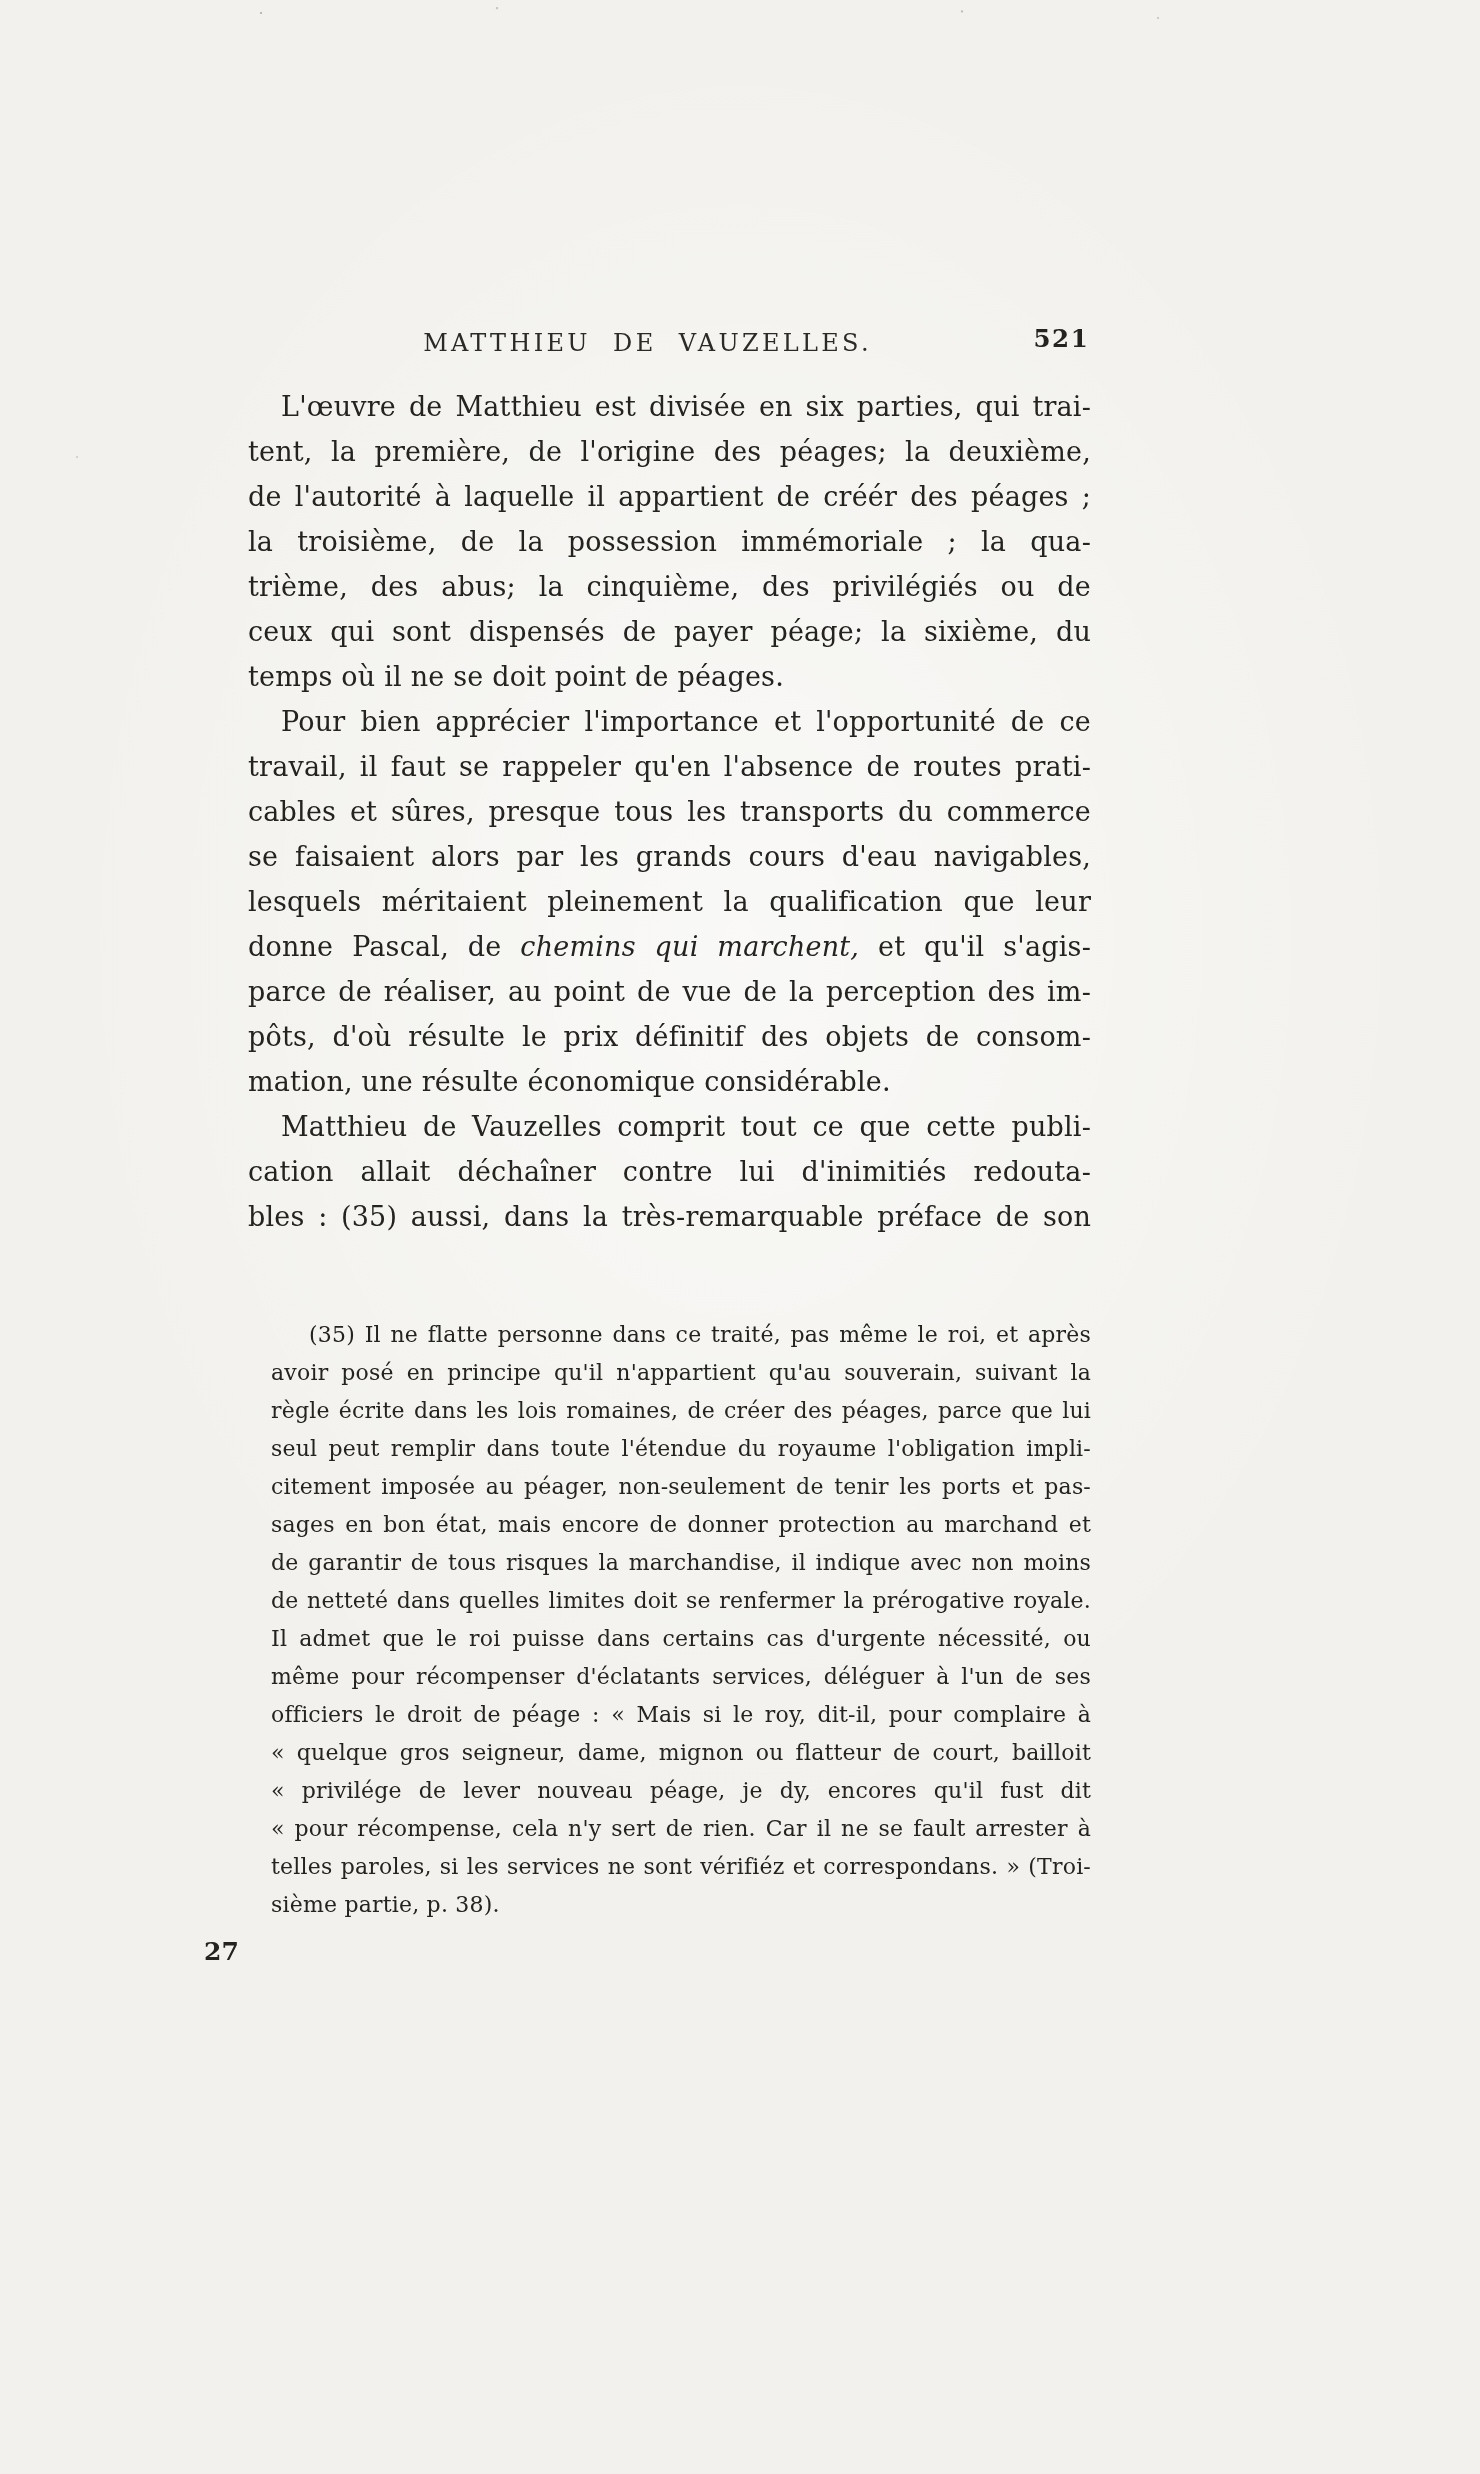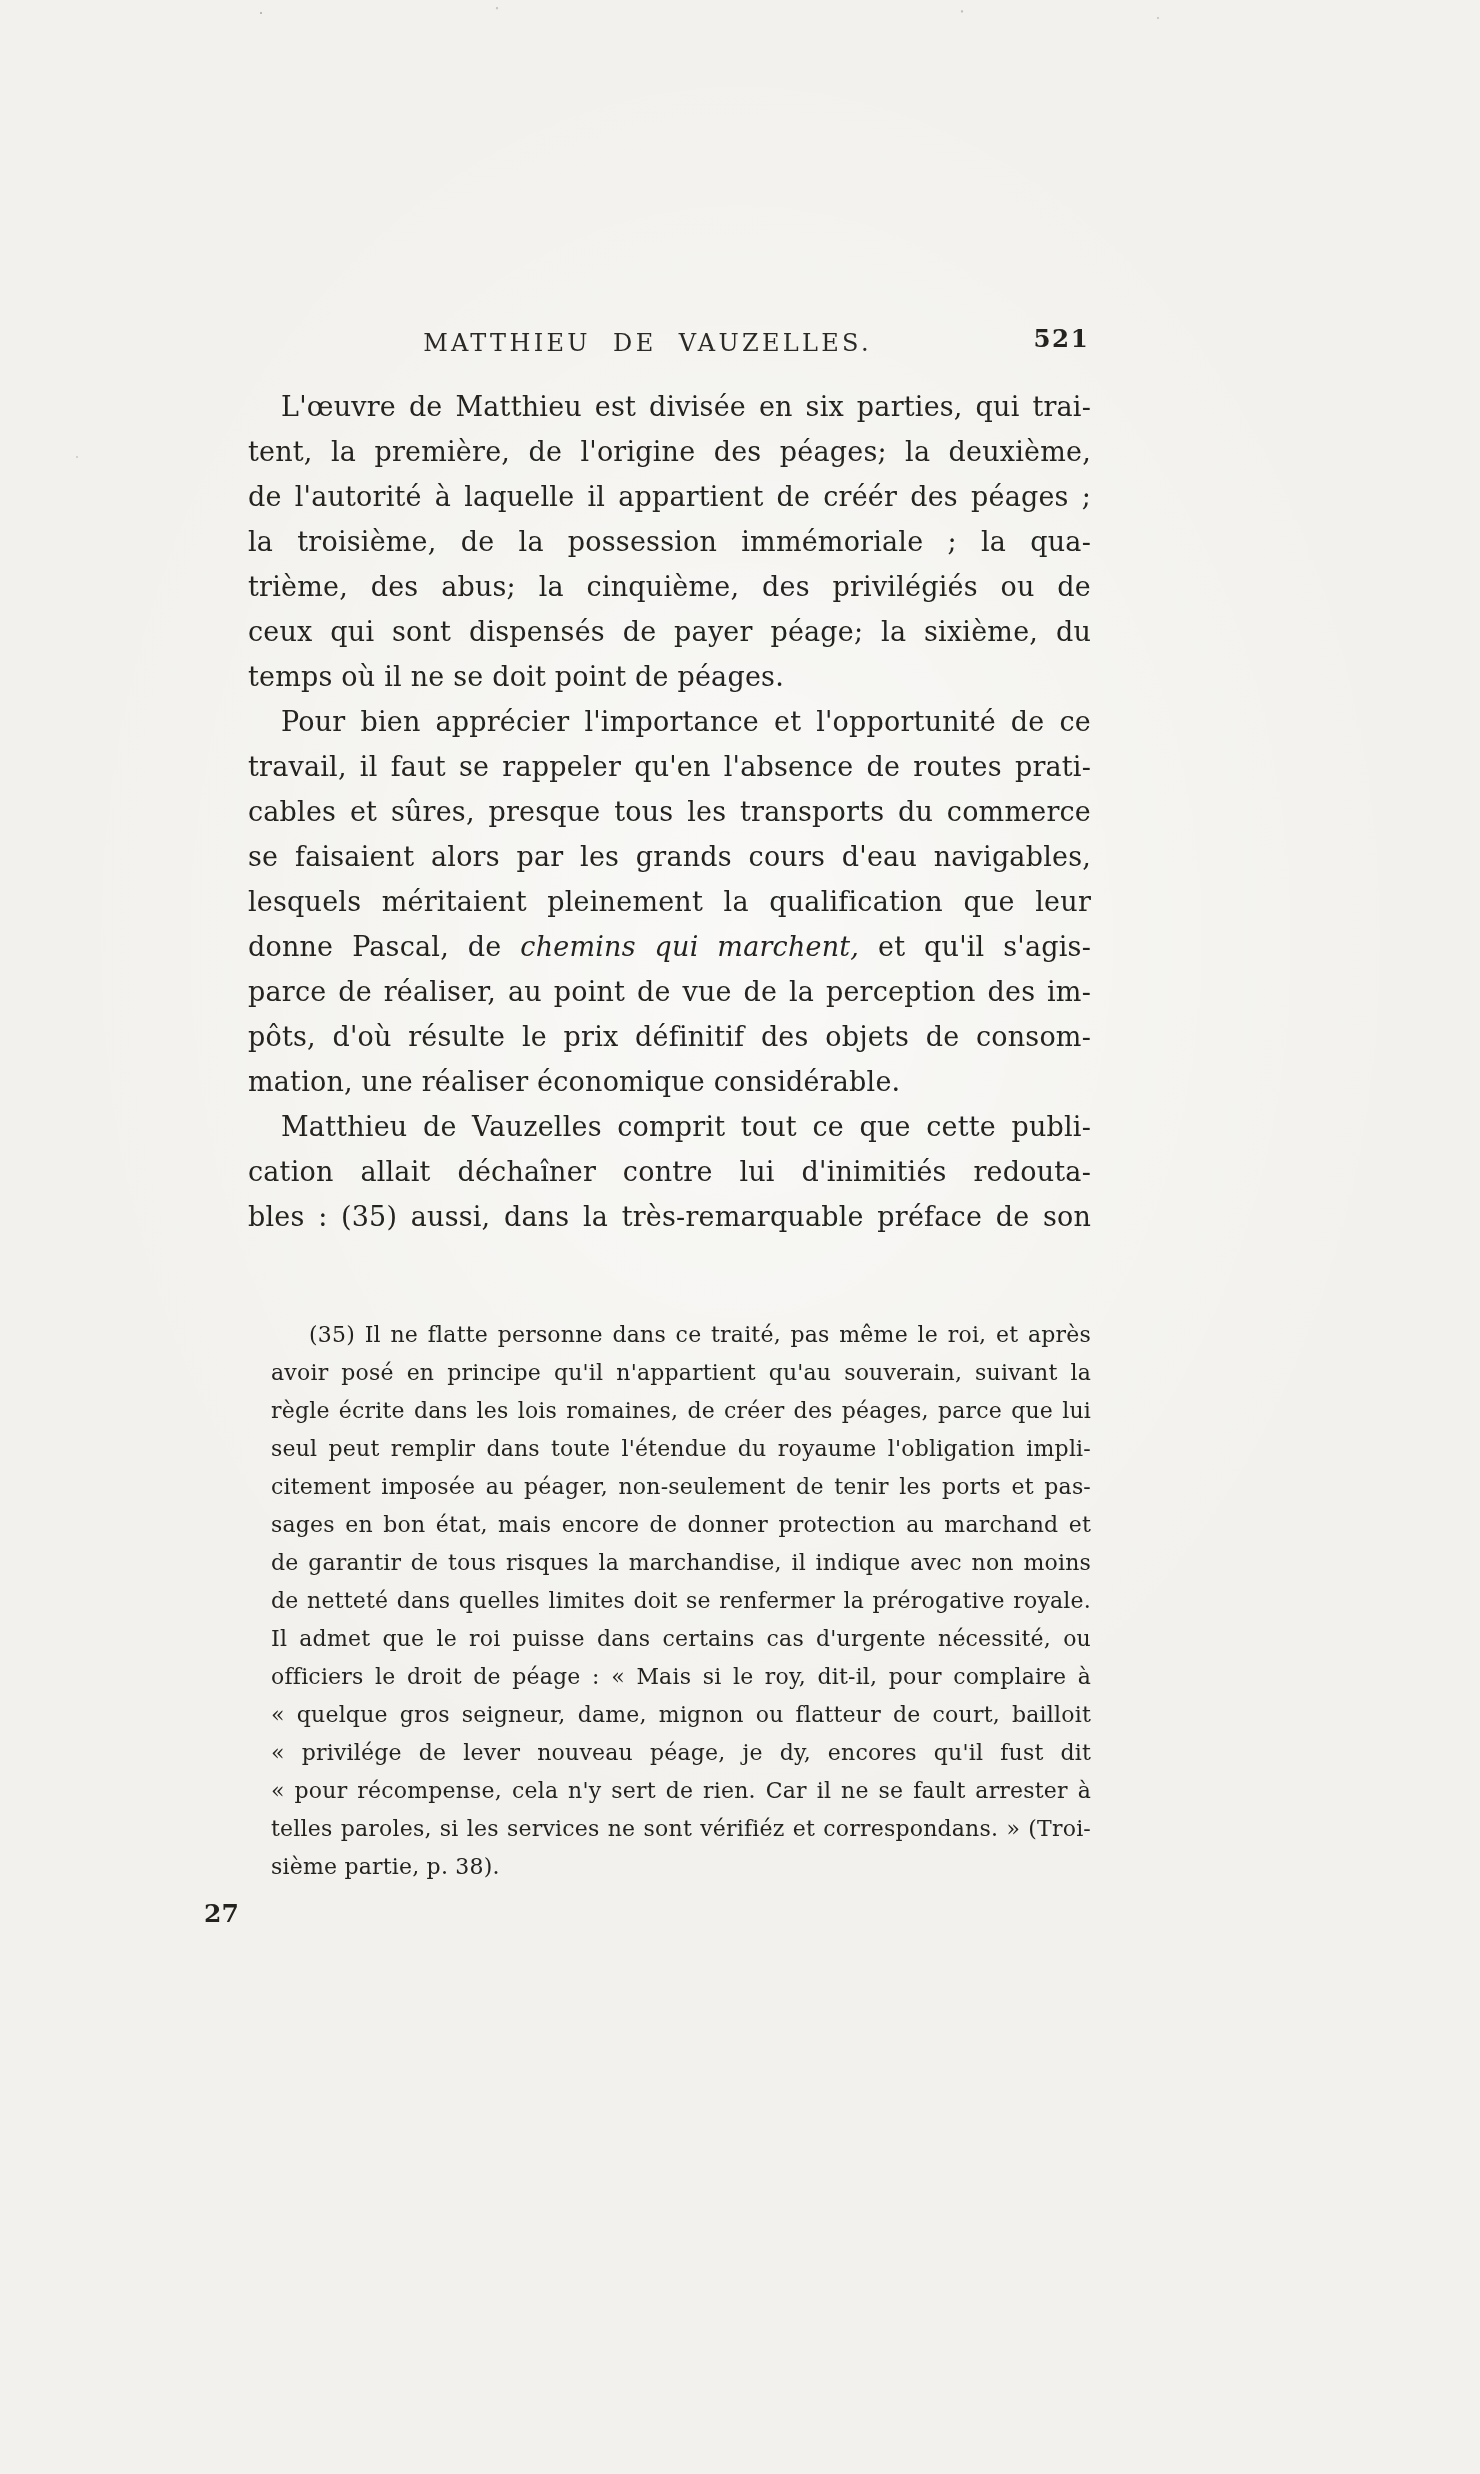--- a/index.html
+++ b/index.html
@@ -105,39 +105,40 @@
         </div>
         <div class="paragraph">
           <div class="line first-line"><span>Pour bien apprécier l'importance et l'opportunité de ce</span></div>
           <div class="line"><span>travail, il faut se rappeler qu'en l'absence de routes prati-</span></div>
           <div class="line"><span>cables et sûres, presque tous les transports du commerce</span></div>
           <div class="line"><span>se faisaient alors par les grands cours d'eau navigables,</span></div>
           <div class="line"><span>lesquels méritaient pleinement la qualification que leur</span></div>
           <div class="line"><span>donne Pascal, de </span><span class="italic">chemins qui marchent,</span><span> et qu'il s'agis-</span></div>
           <div class="line"><span>parce de réaliser, au point de vue de la perception des im-</span></div>
           <div class="line"><span>pôts, d'où résulte le prix définitif des objets de consom-</span></div>
-          <div class="line last-line"><span>mation, une réaliser économique considérable.</span></div>
+          <div class="line last-line"><span>mation, une résulte économique considérable.</span></div>
         </div>
         <div class="paragraph">
           <div class="line first-line"><span>Matthieu de Vauzelles comprit tout ce que cette publi-</span></div>
           <div class="line"><span>cation allait déchaîner contre lui d'inimitiés redouta-</span></div>
           <div class="line"><span>bles : (35) aussi, dans la très-remarquable préface de son</span></div>
         </div>
       </div>
 
     <div class="footnote" id="footnote">
         <div class="line first-line"><span>(35) Il ne flatte personne dans ce traité, pas même le roi, et après</span></div>
         <div class="line"><span>avoir posé en principe qu'il n'appartient qu'au souverain, suivant la</span></div>
         <div class="line"><span>règle écrite dans les lois romaines, de créer des péages, parce que lui</span></div>
         <div class="line"><span>seul peut remplir dans toute l'étendue du royaume l'obligation impli-</span></div>
         <div class="line"><span>citement imposée au péager, non-seulement de tenir les ports et pas-</span></div>
         <div class="line"><span>sages en bon état, mais encore de donner protection au marchand et</span></div>
         <div class="line"><span>de garantir de tous risques la marchandise, il indique avec non moins</span></div>
         <div class="line"><span>de netteté dans quelles limites doit se renfermer la prérogative royale.</span></div>
         <div class="line"><span>Il admet que le roi puisse dans certains cas d'urgente nécessité, ou</span></div>
+        <div class="line"><span>même pour récompenser d'éclatants services, déléguer à l'un de ses</span></div>
         <div class="line"><span>officiers le droit de péage : « Mais si le roy, dit-il, pour complaire à</span></div>
         <div class="line"><span>« quelque gros seigneur, dame, mignon ou flatteur de court, bailloit</span></div>
         <div class="line"><span>« privilége de lever nouveau péage, je dy, encores qu'il fust dit</span></div>
         <div class="line"><span>« pour récompense, cela n'y sert de rien. Car il ne se fault arrester à</span></div>
         <div class="line"><span>telles paroles, si les services ne sont vérifiéz et correspondans. » (Troi-</span></div>
         <div class="line last-line"><span>sième partie, p. 38).</span></div>
       </div>
 
     <div class="footer">
       <span class="signature">27</span>

